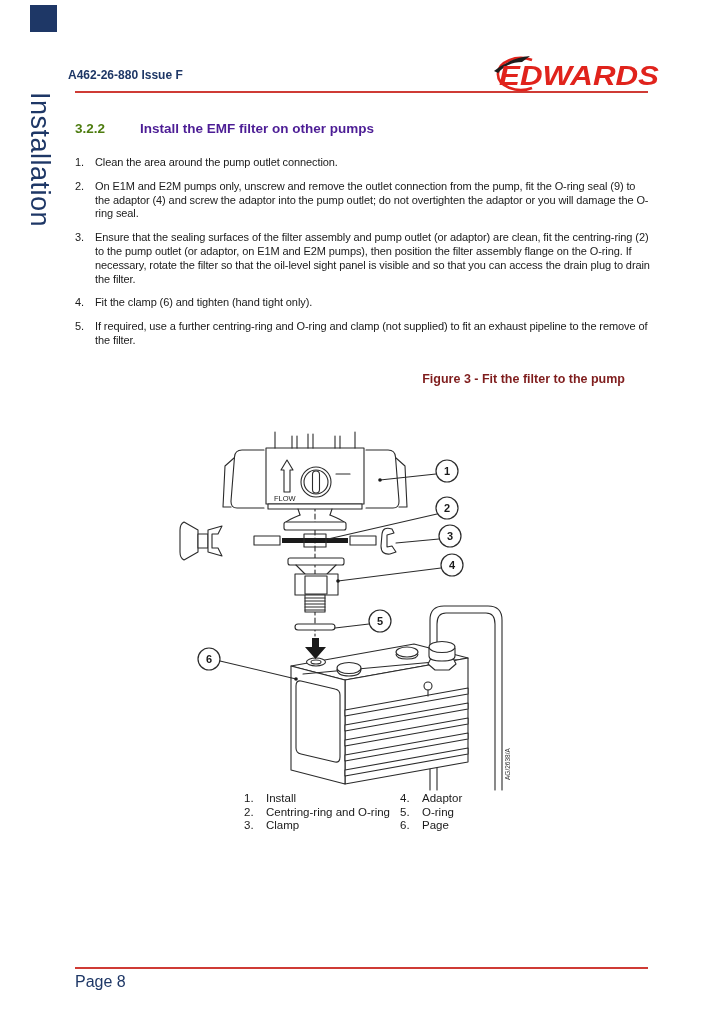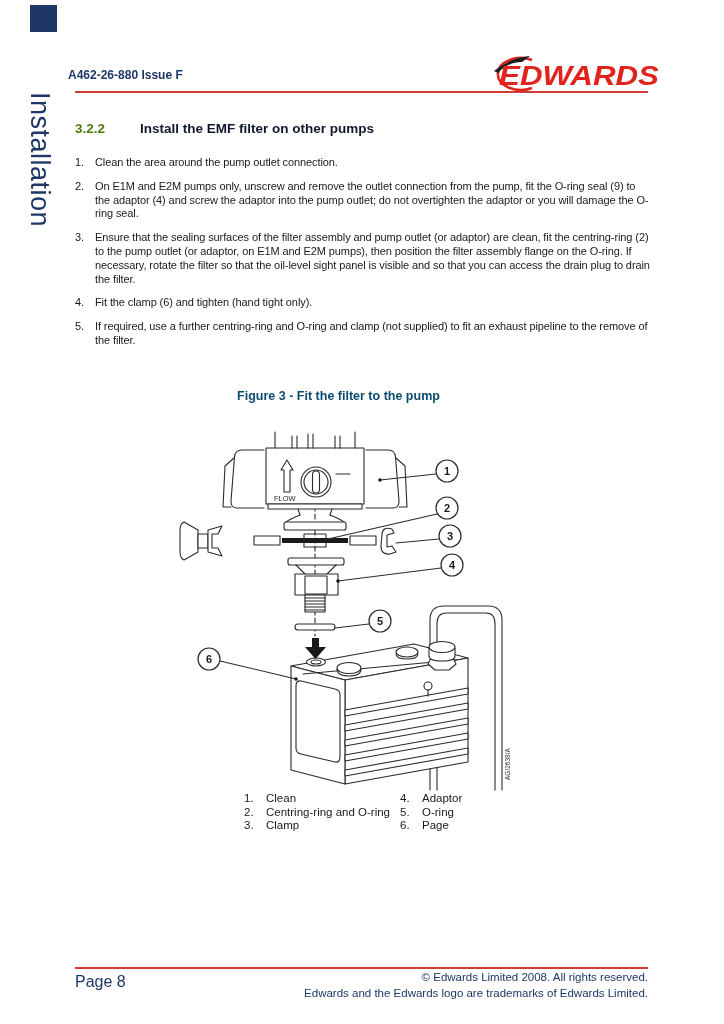--- a/index.html
+++ b/index.html
@@ -10,33 +10,33 @@
   
   #corner-square{left:30px;top:5px;width:27px;height:27px;background:#1e3766;}
   #side-tab{left:24px;top:92px;writing-mode:vertical-rl;font-size:27px;
             letter-spacing:.5px;color:#1e3766;}
   #doc-ref{left:68px;top:68px;font-size:12px;font-weight:600;color:#1e3766;}
   #header-rule{left:75px;top:91px;width:573px;height:2px;background:#cf3b35;}
   #logo{left:484px;top:50px;}
 
   
   #heading-number{left:75px;top:121px;font-size:13.5px;font-weight:bold;color:#4d7c0f;}
-  #heading-title{left:140px;top:121px;font-size:13.5px;font-weight:bold;color:#0f172a;}
+  #heading-title{left:140px;top:121px;font-size:13.5px;font-weight:bold;color:#4c1d95;}
 
   
   #content{left:75px;top:156px;width:578px;font-size:11px;line-height:13.8px;letter-spacing:-.1px;}
   #content p{margin:0 0 12px 0;}
   .step{display:flex;margin:0 0 10px 0;}
   .step .num{width:20px;flex:0 0 20px;}
   .step .txt{flex:1;}
   a.figlink{color:#2a62ae;text-decoration:none;}
 
   
-  #figure-caption{left:52px;top:389px;width:573px;text-align:center;
-                  font-size:12.5px;font-weight:bold;color:#0c4a6e;}
+  #figure-caption{left:52px;top:372px;width:573px;text-align:right;
+                  font-size:12.5px;font-weight:bold;color:#7f1d1d;}
   #figure{left:178px;top:418px;}
   #legend-left{left:244px;top:792px;}
   #legend-right{left:400px;top:792px;}
   .legend-row{display:flex;font-size:11.5px;line-height:13.5px;}
   .legend-row .lnum{width:22px;flex:0 0 22px;}
 
   
   #footer-rule{left:75px;top:967px;width:573px;height:2px;background:#cf3b35;}
   #page-number{left:75px;top:973px;font-size:16px;color:#1e3766;}
   #footer-right{left:75px;top:970px;width:573px;text-align:right;
@@ -230,21 +230,21 @@
       <circle class="callout-circle" cx="31" cy="241" r="11"></circle>
       <text class="callout-num" x="31" y="245" text-anchor="middle">6</text>
     </g>
 
     <text x="332" y="362" font-size="6.5" fill="#333" transform="rotate(-90 332 362)">AG/2638/A</text>
   </svg>
 
   <div class="abs" id="legend-left">
     <div class="legend-row">
       <span class="lnum">1.</span>
-      <span>Clean</span>
+      <span>Install</span>
     </div>
     <div class="legend-row">
       <span class="lnum">2.</span>
       <span>Centring-ring and O-ring</span>
     </div>
     <div class="legend-row">
       <span class="lnum">3.</span>
       <span>Clamp</span>
     </div>
   </div>
@@ -258,18 +258,14 @@
       <span>O-ring</span>
     </div>
     <div class="legend-row">
       <span class="lnum">6.</span>
       <span>Page</span>
     </div>
   </div>
 
   <div class="abs" id="footer-rule"></div>
   <div class="abs" id="page-number">Page 8</div>
-  <div class="abs" id="footer-right">
-    <div>© Edwards Limited 2008. All rights reserved.</div>
-    <div>Edwards and the Edwards logo are trademarks of Edwards Limited.</div>
-  </div>
 
 </div>
 
 </body></html>

